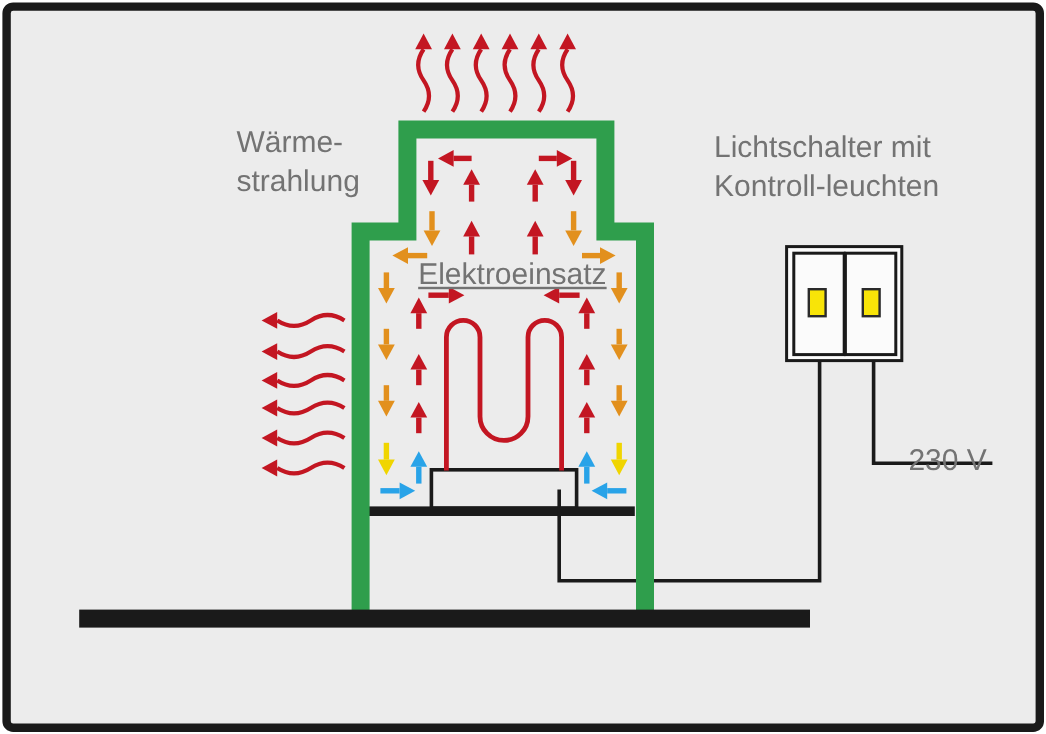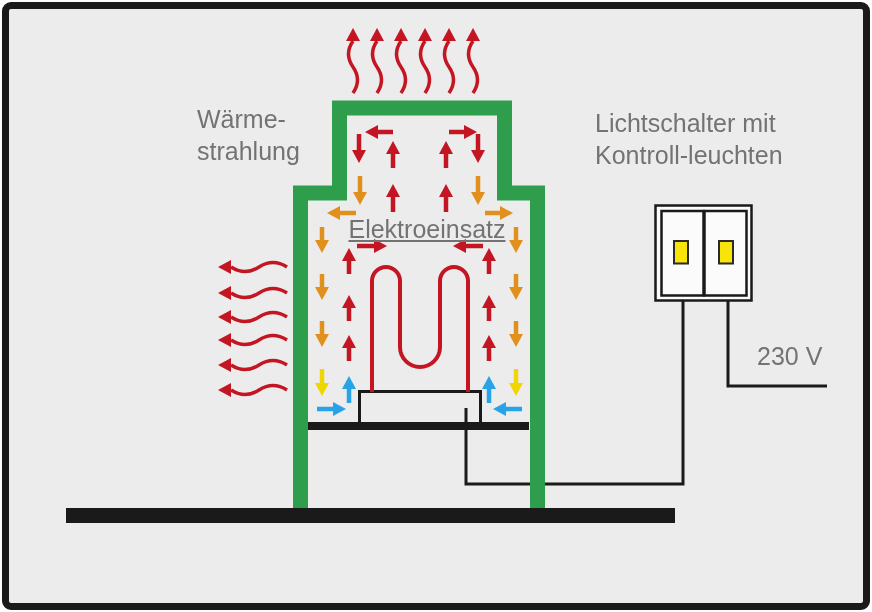--- a/index.html
+++ b/index.html
@@ -12,21 +12,21 @@
     border:7px solid #1a1a1a;border-radius:9px;background:#ececec;box-sizing:border-box;
   }
   svg.layer{position:absolute;left:0;top:0;}
   .label{
     position:absolute;color:#737373;font-size:25px;line-height:32px;
     white-space:pre-line;letter-spacing:0px;
   }
   .label-waerme{left:197px;top:103px;}
   .label-switch{left:595px;top:107px;}
   .label-einsatz{left:427px;top:213px;transform:translateX(-50%);white-space:nowrap;text-decoration:underline;}
-  .label-voltage{left:757px;top:340px;white-space:nowrap;}
+  .label-voltage{left:757px;top:368px;white-space:nowrap;}
 </style>
 </head>
 <body>
 
 <div class="canvas">
   <div class="frame"></div>
 
   <svg class="layer" width="872" height="612" viewBox="0 0 872 612">
 
     <rect x="359.5" y="391.5" width="121" height="32" fill="#ececec" stroke="#1a1a1a" stroke-width="3"></rect>

